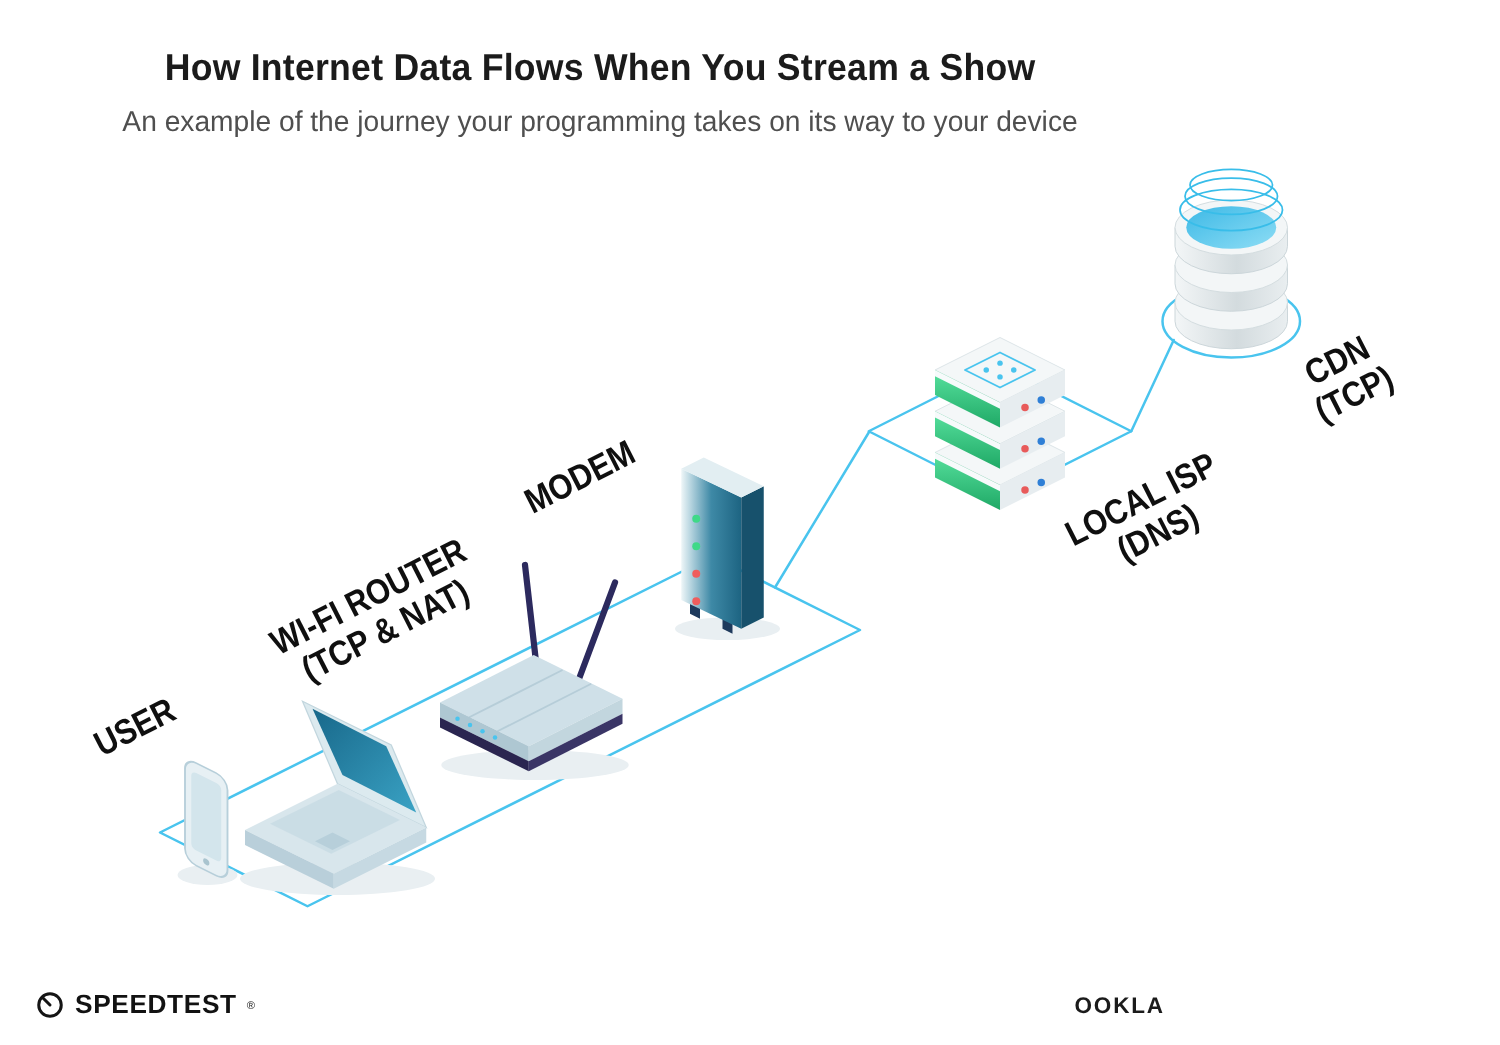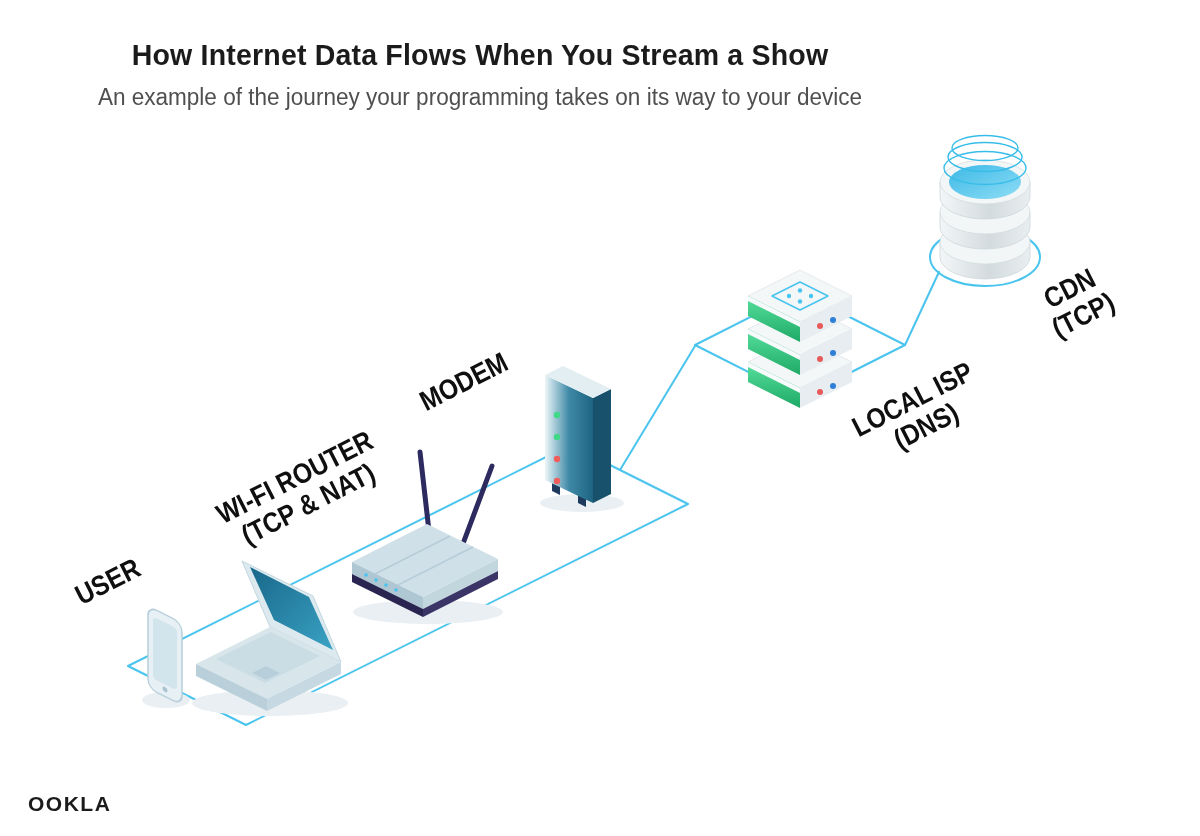--- a/index.html
+++ b/index.html
@@ -16,21 +16,21 @@
   .diagram-svg { position:absolute; top:0; left:0; z-index:1; }
 
   .node-label { font-family:"Liberation Sans", sans-serif; font-weight:700;
                 font-size:28px; fill:#0f0f0f; letter-spacing:0px; }
 
   .footer { position:absolute; bottom:20px; left:0; width:100%; padding:0 28px;
             display:flex; justify-content:space-between; align-items:center; z-index:3; }
   .speedtest { display:flex; align-items:center; gap:8px; }
   .speedtest-text { font-size:21px; font-weight:700; color:#121212; letter-spacing:0.5px; }
   .tm { font-size:9px; vertical-align:super; color:#121212; font-weight:400; }
-  .ookla-text { font-size:21px; font-weight:700; color:#1b1b1b; letter-spacing:1.5px; }
+  .ookla-text { font-size:18px; font-weight:700; color:#1b1b1b; letter-spacing:1.5px; }
 </style>
 </head>
 <body>
 
 <div class="page">
 
   <div class="header">
     <div class="title">How Internet Data Flows When You Stream a Show</div>
     <div class="subtitle">An example of the journey your programming takes on its way to your device</div>
   </div>
@@ -201,18 +201,26 @@
       <text class="node-label" y="23" text-anchor="middle" transform="scale(0.88 1)">(DNS)</text>
     </g>
 
     <g transform="translate(1077,303) rotate(-27)">
       <text class="node-label" y="-7" text-anchor="middle" transform="scale(0.88 1)">CDN</text>
       <text class="node-label" y="23" text-anchor="middle" transform="scale(0.88 1)">(TCP)</text>
     </g>
   </svg>
 
   <div class="footer">
+    <div class="speedtest">
+      <svg width="24" height="24" viewBox="0 0 24 24">
+        <circle cx="12" cy="12" r="9" fill="none" stroke="#151515" stroke-width="2.4"></circle>
+        <line x1="12" y1="12" x2="6.2" y2="6.2" stroke="#151515" stroke-width="2.4" stroke-linecap="round"></line>
+      </svg>
+      <span class="speedtest-text">SPEEDTEST</span>
+      <span class="tm">®</span>
+    </div>
     <div>
       <span class="ookla-text">OOKLA</span>
     </div>
   </div>
 
 </div>
 
 </body></html>

